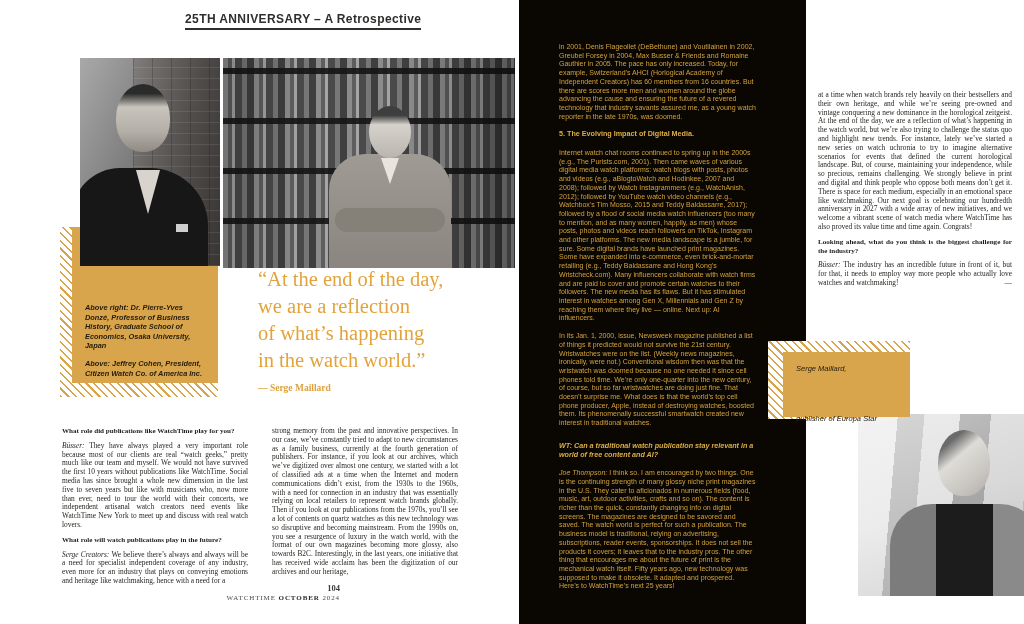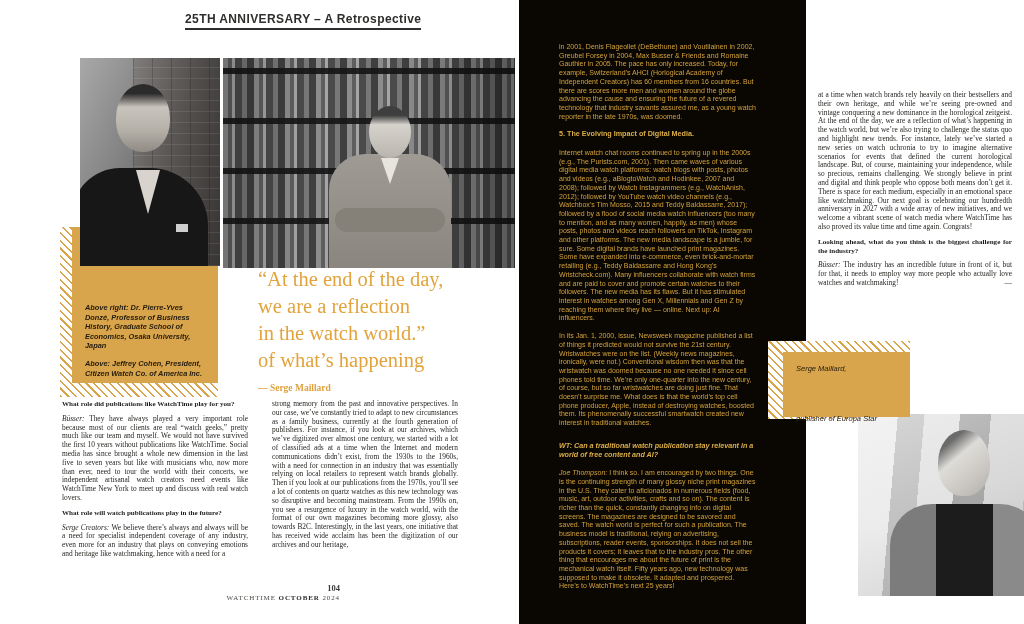--- a/index.html
+++ b/index.html
@@ -49,21 +49,21 @@
   #caption-block{left:72px;top:227px;width:146px;height:156px;z-index:1;}
   #caption-block .cap{margin:0 0 8px;padding:0 10px 0 13px;
     font-family:"Liberation Sans",sans-serif;font-style:italic;font-weight:bold;
     font-size:7.4px;line-height:9.6px;color:#241c0e;}
   #caption-block .cap-wrap{padding-top:76px;}
 
   .pull-quote{position:absolute;left:258px;top:266px;width:240px;color:#e3a33c;}
   .pq-line{font-size:20.5px;line-height:27px;font-weight:normal;}
   .pq-attr{margin-top:9px;font-size:9.5px;font-weight:bold;color:#dfa23f;}
 
-  .columns{position:absolute;left:62px;top:400px;width:396px;display:flex;gap:24px;}
+  .columns{position:absolute;left:62px;top:427px;width:396px;display:flex;gap:24px;}
   .col{width:193px;font-size:7.4px;line-height:8.8px;text-align:justify;}
   .col p{margin:0 0 6px;}
   .q{font-family:"Liberation Serif",serif;font-weight:bold;font-size:7.1px;line-height:8.8px;
      margin:0 0 1px;color:#1e1e1c;}
   em.speaker{font-style:italic;}
 
   .footer-left{position:absolute;left:180px;top:583px;width:160px;text-align:right;
     font-family:Liberation Serif, serif;color:#4a4a45;}
   .folio{font-size:8.5px;font-weight:bold;color:#3a3a36;}
   .mag-line{font-size:7px;letter-spacing:.9px;margin-top:1px;}
@@ -126,22 +126,22 @@
     <div class="shape vignette"></div>
     <div class="shape torso"></div>
     <div class="shape collar"></div>
     <div class="shape arms"></div>
     <div class="shape head"></div>
   </figure>
 
   <div class="pull-quote">
     <div class="pq-line">“At the end of the day,</div>
     <div class="pq-line">we are a reflection</div>
+    <div class="pq-line">of what’s happening</div>
     <div class="pq-line">in the watch world.”</div>
-    <div class="pq-line">of what’s happening</div>
     <div class="pq-attr">— Serge Maillard</div>
   </div>
 
   <div class="columns">
     <div class="col">
       <p class="q">What role did publications like WatchTime play for you?</p>
       <p><em class="speaker">Büsser:</em> <span>They have always played a very important role because most of our clients are real “watch geeks,” pretty much like our team and myself. We would not have survived the first 10 years without publications like WatchTime. Social media has since brought a whole new dimension in the last five to seven years but like with musicians who, now more than ever, need to tour the world with their concerts, we independent artisanal watch creators need events like WatchTime New York to meet up and discuss with real watch lovers.</span></p>
       <p class="q">What role will watch publications play in the future?</p>
       <p><em class="speaker">Serge Creators:</em> <span>We believe there’s always and always will be a need for specialist independent coverage of any industry, even more for an industry that plays on conveying emotions and heritage like watchmaking, hence with a need for a</span></p>
     </div>

